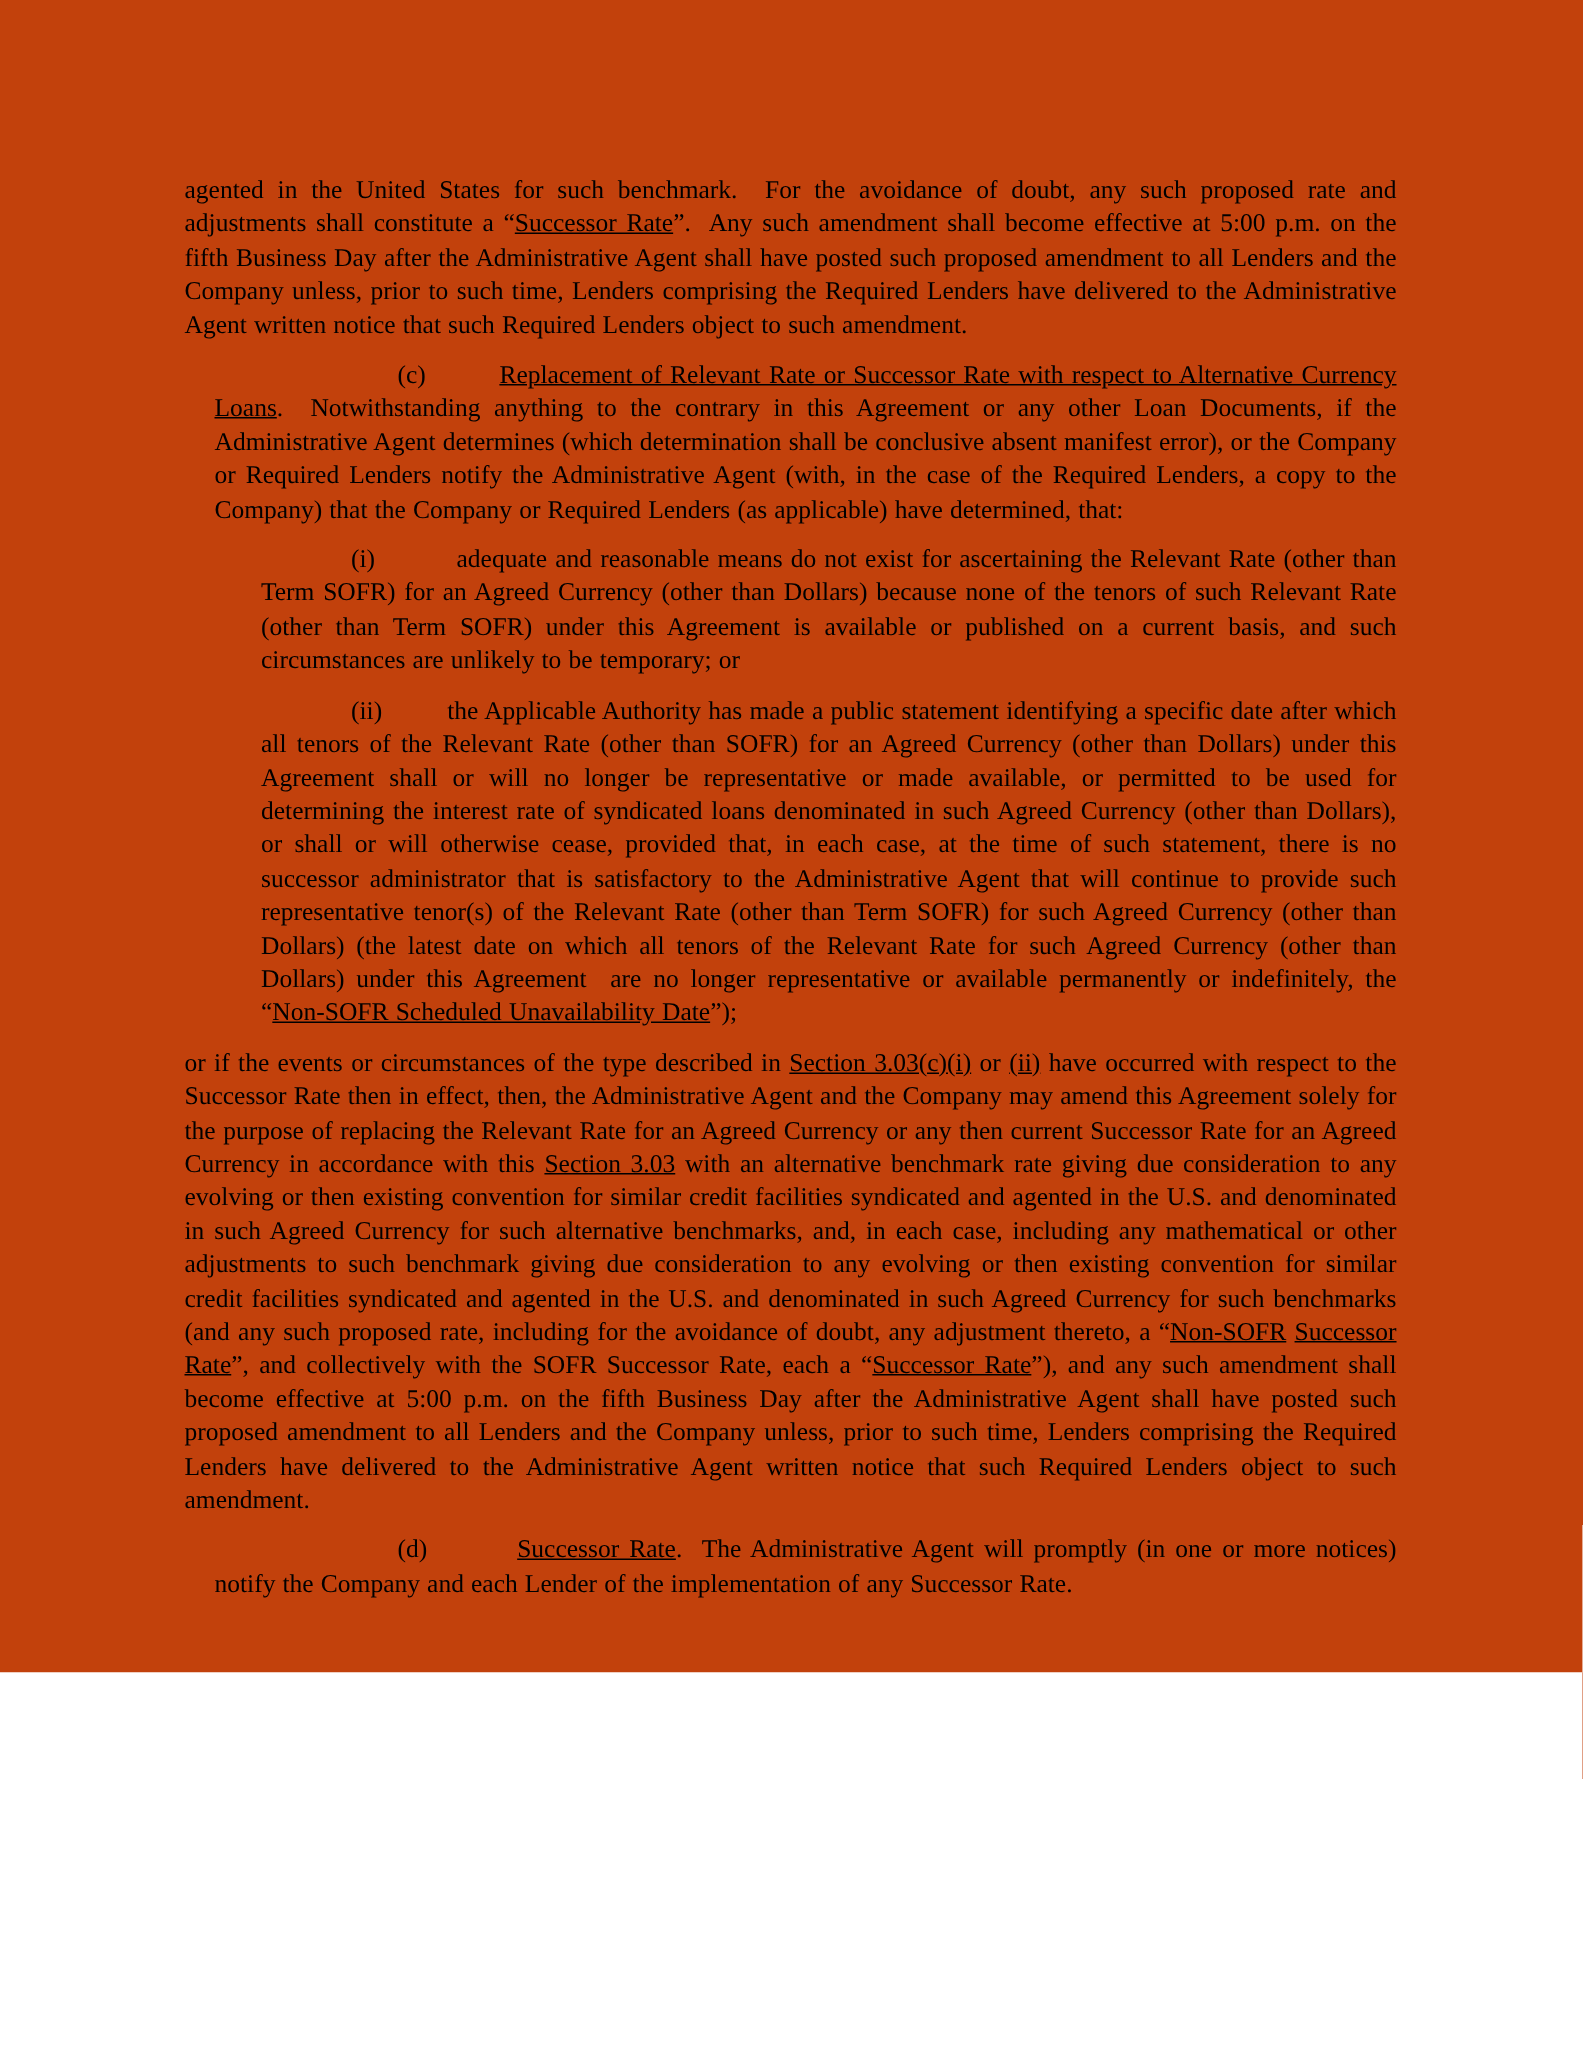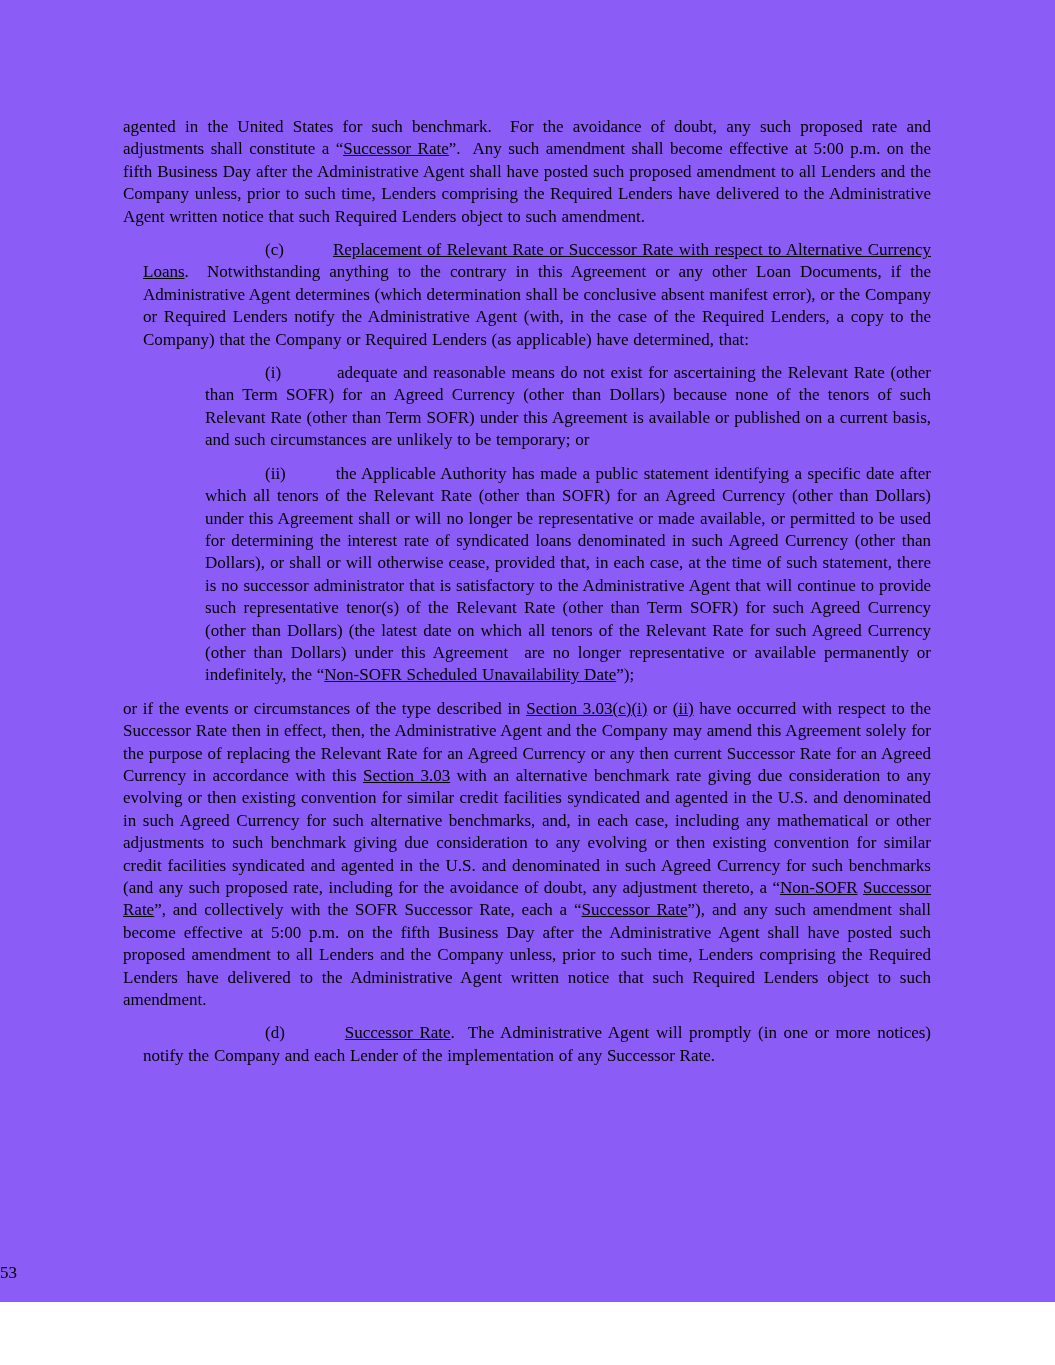--- a/index.html
+++ b/index.html
@@ -3,22 +3,22 @@
 <meta charset="utf-8">
 <style>
   html, body {
     margin: 0;
     padding: 0;
     background: #ffffff;
   }
   .page {
     position: relative;
     width: 1055px;
-    height: 1302px;
-    background: #8b5cf6;
+    height: 1115px;
+    background: #c2410c;
     font-family: "Liberation Serif", "DejaVu Serif", serif;
     color: #000000;
     overflow: hidden;
   }
   .content {
     position: absolute;
     left: 123px;
     top: 116px;
     width: 808px;
   }
@@ -30,21 +30,21 @@
     word-spacing: 0.5px;
   }
   .para span.u {
     text-decoration: underline;
   }
   .indent-c {
     margin-left: 20px;
     text-indent: 122px;
   }
   .sub {
-    margin-left: 82px;
+    margin-left: 51px;
     text-indent: 60px;
   }
   .page-number {
     position: absolute;
     top: 1263px;
     left: 0;
     width: 100%;
     text-align: left;
     font-size: 17px;
     font-family: "Liberation Serif", "DejaVu Serif", serif;

